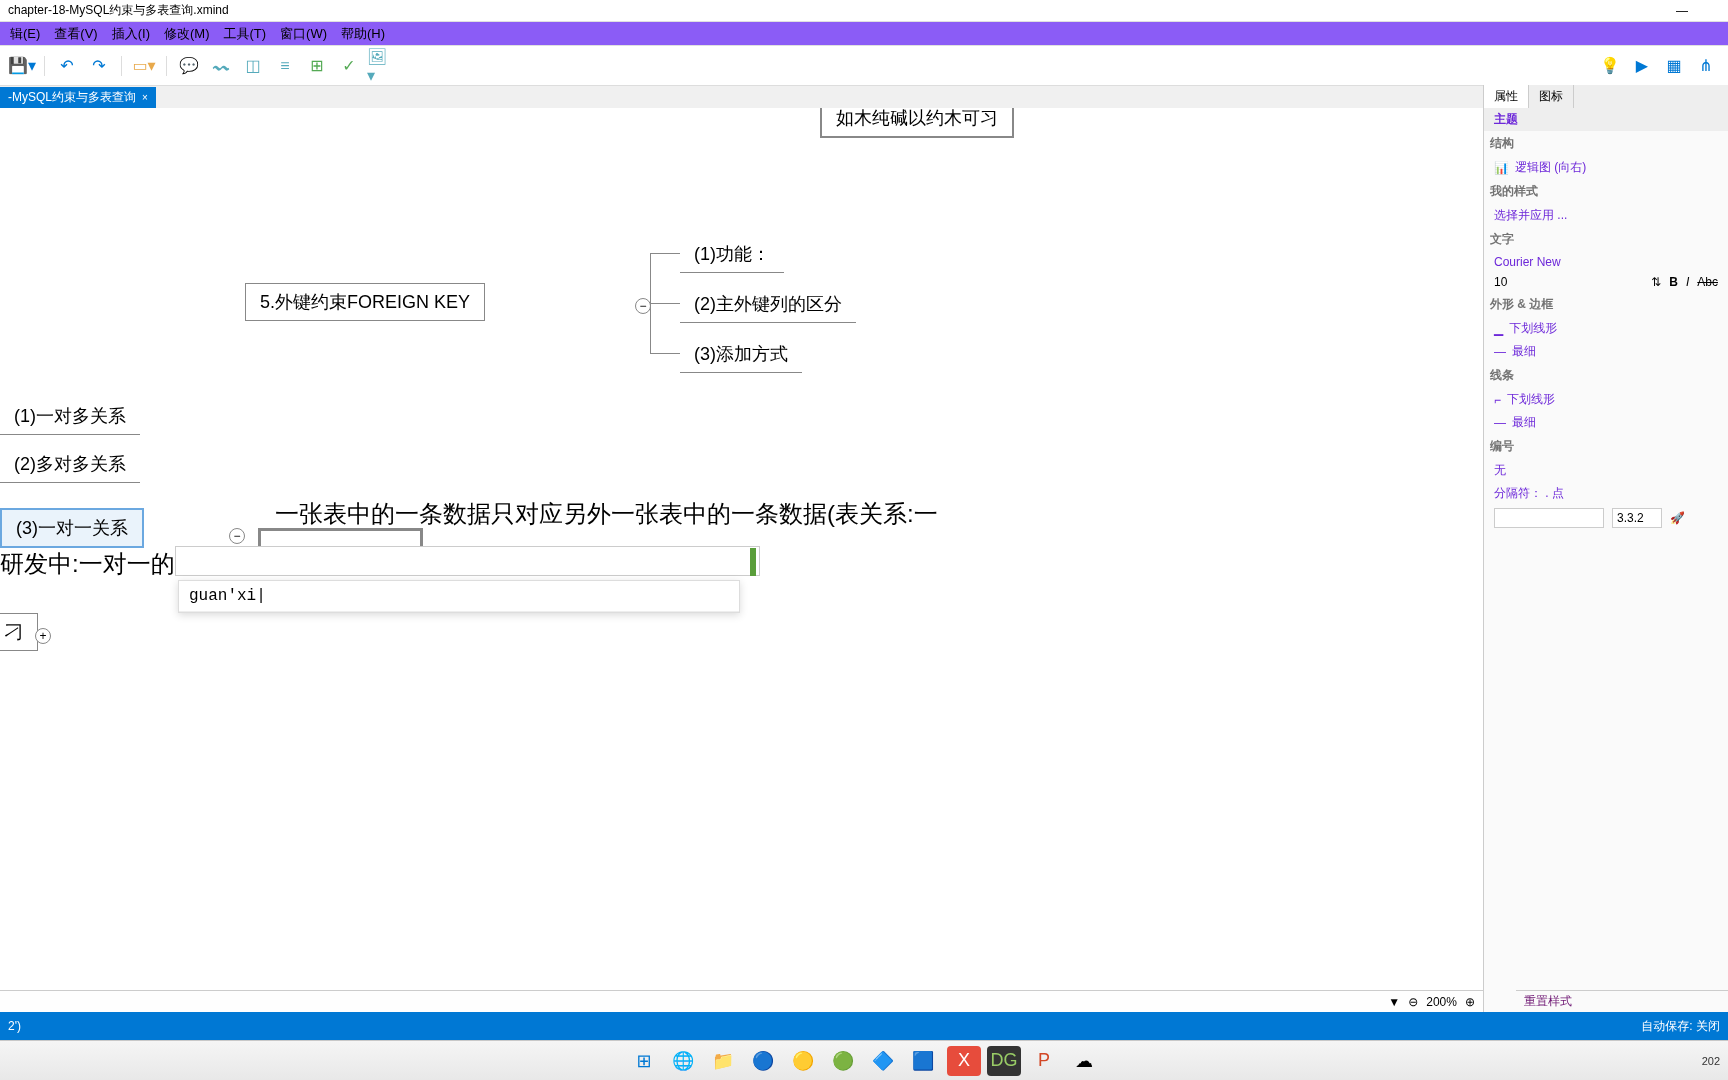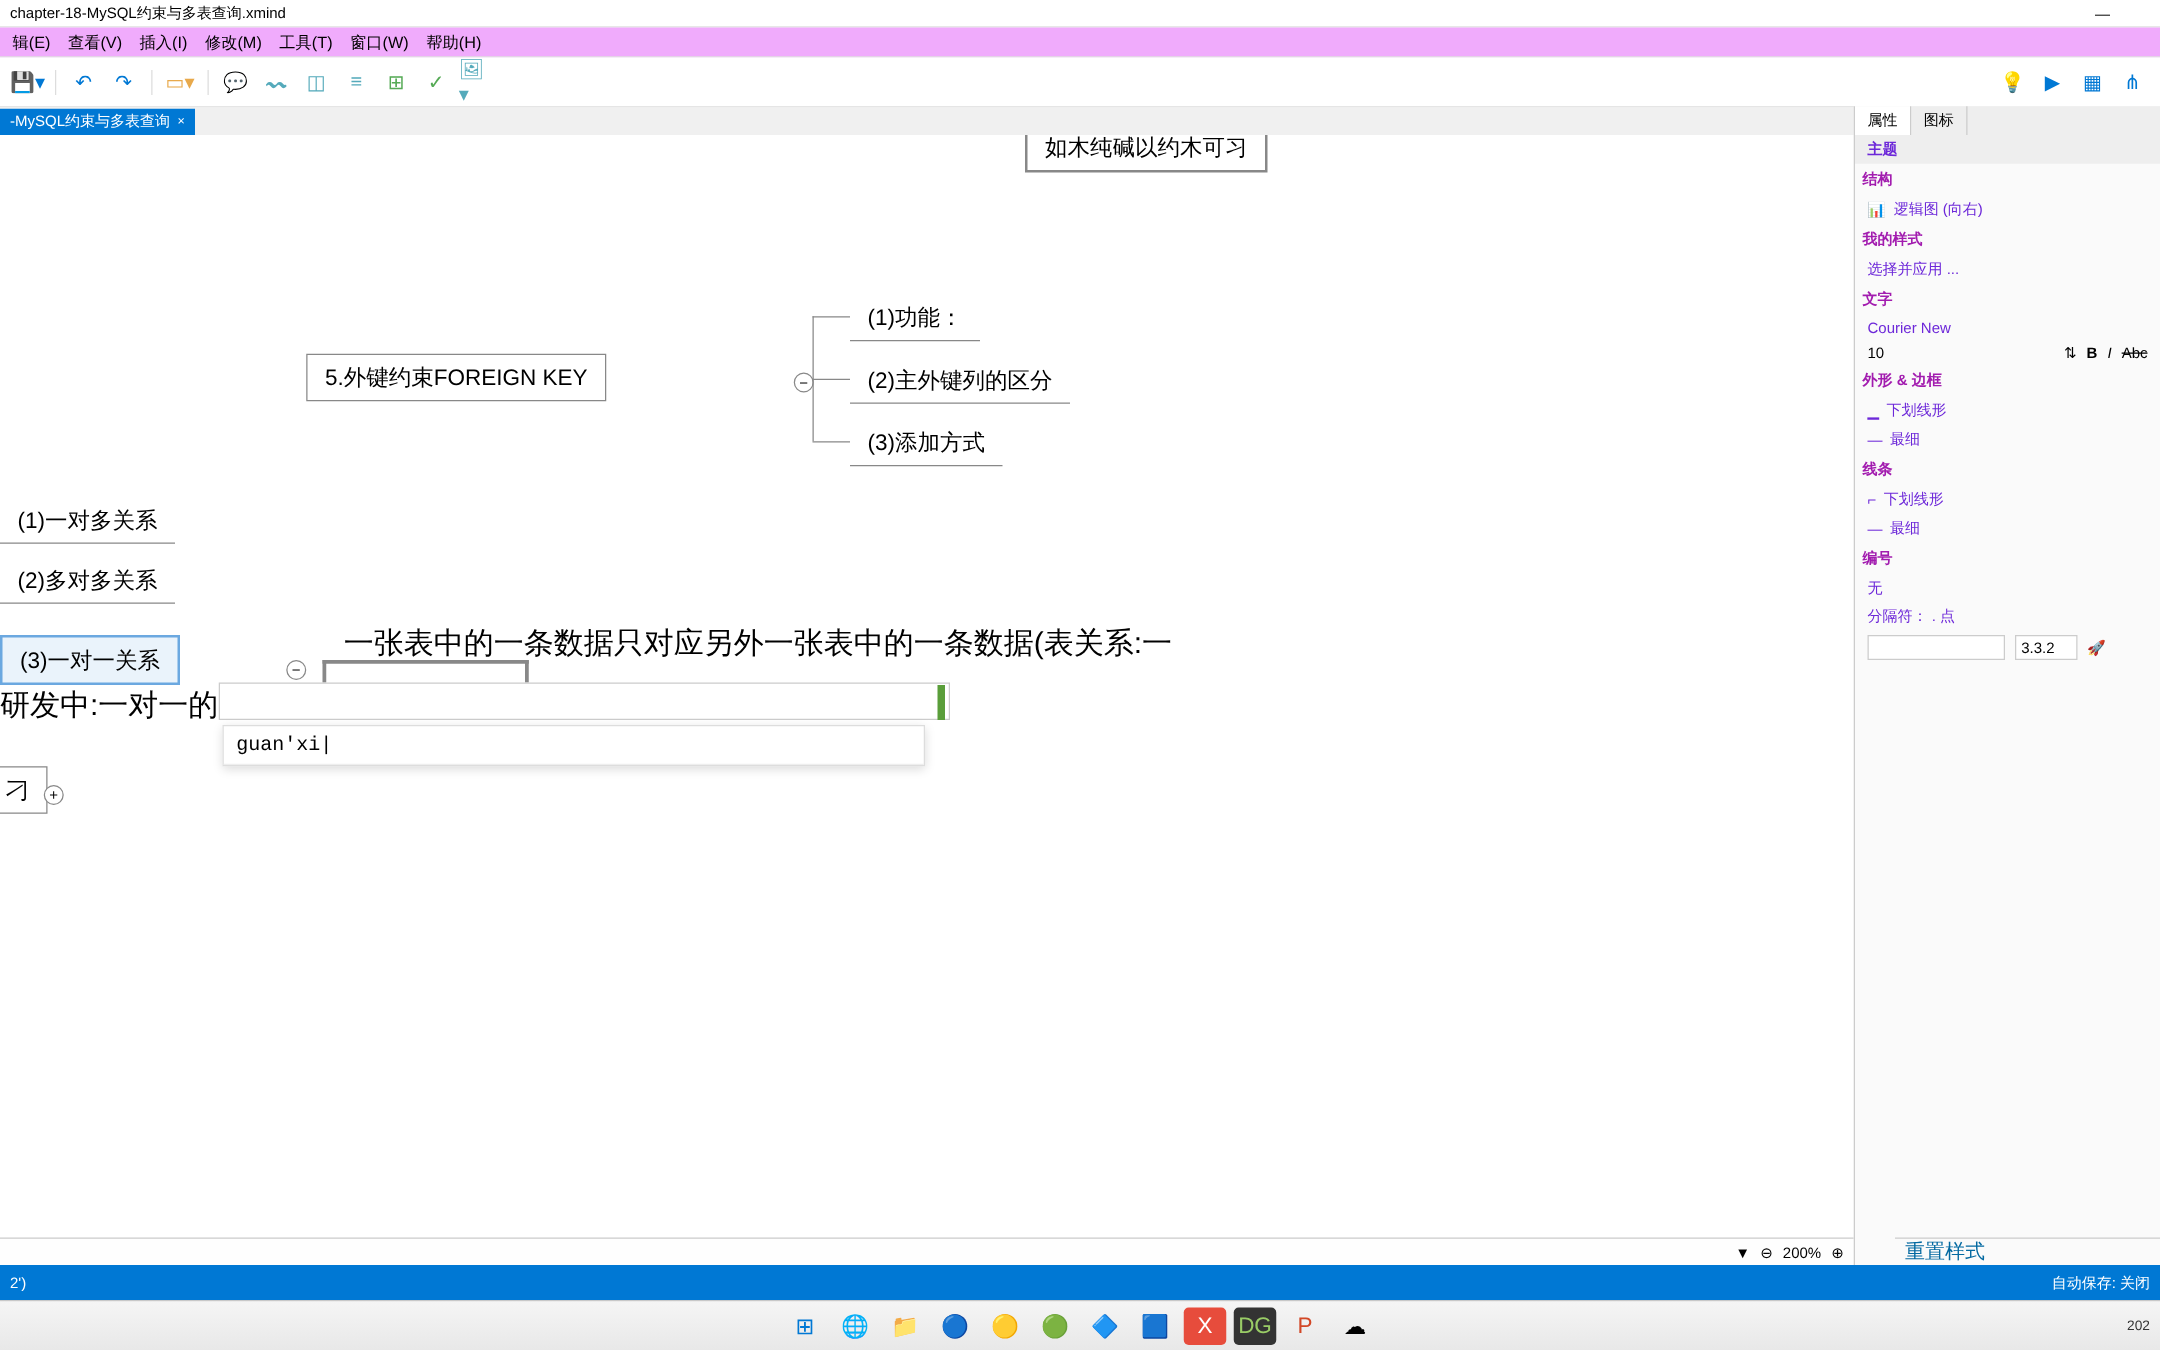--- a/index.html
+++ b/index.html
@@ -1,19 +1,19 @@
 <!DOCTYPE html>
 <html><head>
 <meta charset="utf-8">
 <style>
 * { margin:0; padding:0; box-sizing:border-box; font-family:"Microsoft YaHei",Arial,sans-serif; }
 body { width:1728px; height:1080px; overflow:hidden; background:#fff; position:relative; font-size:13px; }
 .titlebar { height:22px; background:#fff; border-bottom:1px solid #e0e0e0; display:flex; align-items:center; padding:0 8px; font-size:12px; }
 .titlebar .min { position:absolute; right:40px; top:4px; }
-.menubar { height:24px; background:#f0abfc; display:flex; align-items:center; gap:2px; padding:0 4px; font-size:13px; border-bottom:1px solid #e0e0e0; }
+.menubar { height:24px; background:#8b5cf6; display:flex; align-items:center; gap:2px; padding:0 4px; font-size:13px; border-bottom:1px solid #e0e0e0; }
 .menubar span { padding:0 6px; cursor:default; }
 .toolbar { height:40px; background:#fff; display:flex; align-items:center; gap:4px; padding:0 8px; border-bottom:1px solid #ddd; }
 .tool-icon { width:28px; height:28px; display:flex; align-items:center; justify-content:center; font-size:16px; cursor:pointer; }
 .tool-sep { width:1px; height:20px; background:#ddd; margin:0 4px; }
 .tabbar { height:22px; background:#f0f0f0; display:flex; align-items:flex-end; }
 .tab { background:#0078d4; color:#fff; padding:2px 8px; font-size:12px; display:flex; align-items:center; gap:6px; }
 .tab .close { font-size:10px; }
 .workspace { position:absolute; top:108px; left:0; right:245px; bottom:28px; overflow:hidden; background:#fff; }
 .canvas { position:relative; width:100%; height:100%; font-family:"Courier New",monospace; }
 .node { position:absolute; border:1px solid #888; padding:6px 14px; background:#fff; font-size:18px; white-space:nowrap; }
@@ -24,26 +24,26 @@
 .cursor { position:absolute; width:6px; height:28px; background:#5a9e3a; }
 .ime { position:absolute; background:#fff; border:1px solid #ddd; box-shadow:0 2px 8px rgba(0,0,0,0.15); font-size:16px; font-family:sans-serif; }
 .ime-input { padding:6px 10px; border-bottom:1px solid #eee; font-family:"Courier New",monospace; }
 .ime-cands { padding:6px 10px; display:flex; gap:16px; }
 .ime-cands .sel { color:#d9534f; }
 .branch { position:absolute; border-color:#888; border-style:solid; }
 .sidebar { position:absolute; top:85px; right:0; width:245px; bottom:28px; background:#fafafa; border-left:1px solid #ccc; font-size:12px; }
 .side-tabs { display:flex; background:#eee; font-size:12px; }
 .side-tabs span { padding:3px 10px; border-right:1px solid #ccc; }
 .side-tabs .active { background:#fff; }
-.side-title { color:#a21caf; font-weight:bold; padding:4px 6px; font-size:12px; }
+.side-title { color:#737373; font-weight:bold; padding:4px 6px; font-size:12px; }
 .side-item { padding:3px 10px; display:flex; align-items:center; gap:6px; color:#6d28d9; }
 .side-row { display:flex; gap:8px; padding:3px 10px; align-items:center; }
 .num-in { width:110px; border:1px solid #ccc; padding:2px 4px; background:#fff; font-size:12px; }
 .statusbar { position:absolute; bottom:28px; left:0; right:245px; height:22px; border-top:1px solid #ccc; display:flex; align-items:center; justify-content:flex-end; padding:0 8px; gap:8px; font-size:12px; background:#fefefe; }
-.resetbar { position:absolute; bottom:28px; right:0; width:212px; border-top:1px solid #ccc; height:22px; display:flex; align-items:center; padding:0 8px; font-size:16px; color:#0369a1; }
+.resetbar { position:absolute; bottom:28px; right:0; width:212px; border-top:1px solid #ccc; height:22px; display:flex; align-items:center; padding:0 8px; font-size:12px; color:#701a75; }
 .bluebar { position:absolute; bottom:0; left:0; right:0; height:28px; background:#0078d4; color:#fff; display:flex; align-items:center; padding:0 8px; font-size:12px; }
 
 .bluebar{bottom:40px;}
 .taskbar-vis { position:absolute; bottom:0; left:0; right:0; height:40px; background:linear-gradient(#f5f5f5,#e8e8e8); border-top:1px solid #c8c8c8; display:flex; align-items:center; justify-content:center; gap:6px;}
 .tb-icon { width:34px; height:30px; display:flex; align-items:center; justify-content:center; font-size:18px; border-radius:4px; }
 .scroll-h { position:absolute; bottom:20px; left:320px; width:420px; height:10px; background:#ddd; border-radius:5px;}
 .scroll-h .thumb{ position:absolute; left:20px; width:200px; height:10px; background:#aaa; border-radius:5px;}
 </style>
 </head>
 <body>

